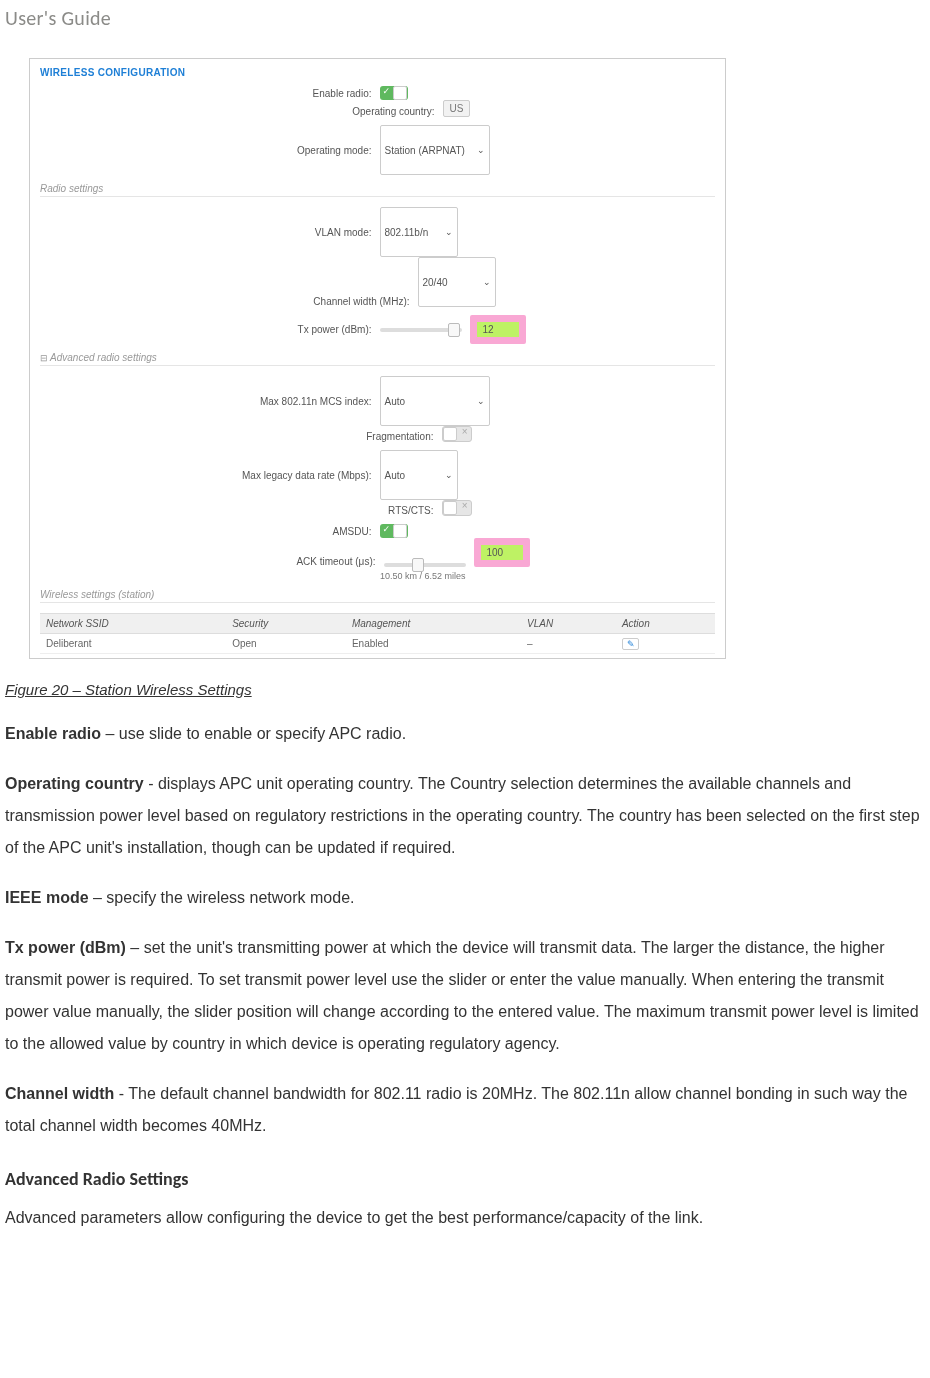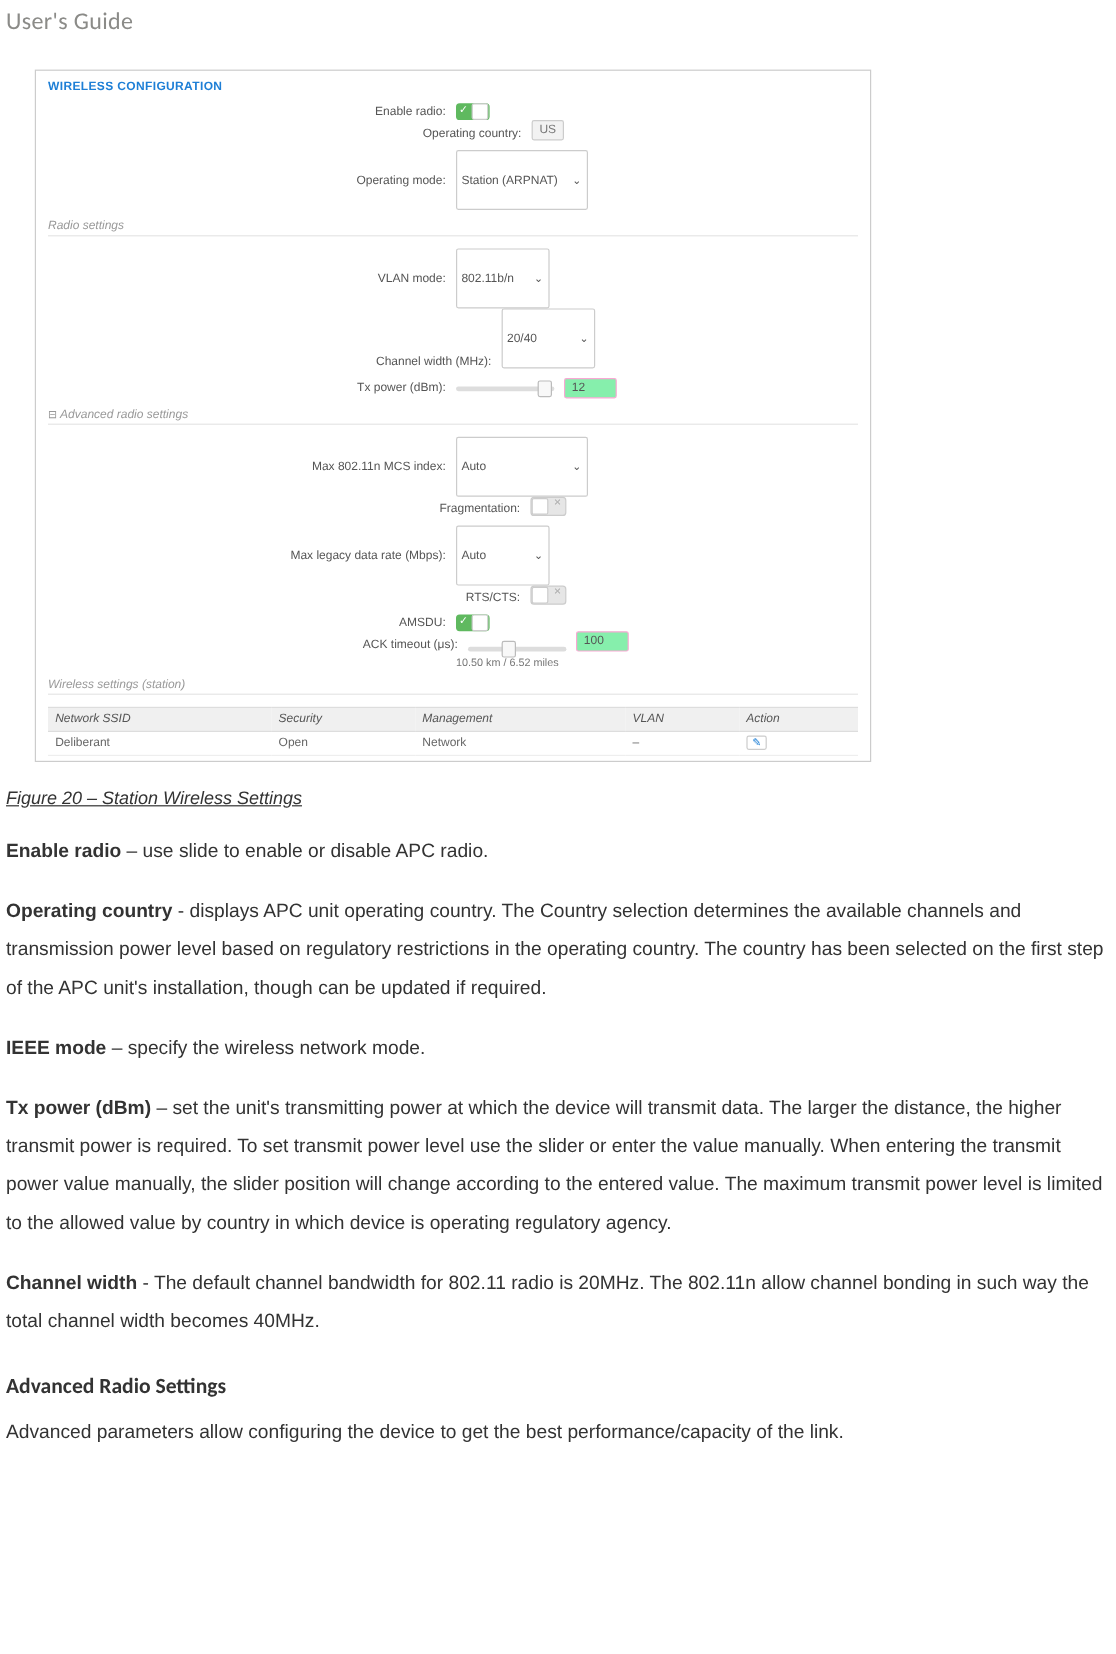--- a/index.html
+++ b/index.html
@@ -139,26 +139,26 @@
   .slider .handle {
     width: 10px;
     height: 12px;
     background: #f8f8f8;
     border: 1px solid #bbb;
     border-radius: 2px;
     position: absolute;
     top: -5px;
   }
   .input-box {
-    border: 1px solid #f9a8d4;
+    border: 7px solid #f9a8d4;
     border-radius: 2px;
     padding: 2px 6px;
     width: 30px;
     font-size: 10px;
-    background: #86efac;
+    background: #bef264;
   }
   .subsection {
     color: #999;
     font-style: italic;
     font-size: 10px;
     margin: 6px 0 10px 0;
     border-bottom: 1px solid #e5e5e5;
     padding-bottom: 2px;
   }
   .subsection.collapse::before {
@@ -351,32 +351,32 @@
           <th>Security</th>
           <th>Management</th>
           <th>VLAN</th>
           <th>Action</th>
         </tr>
       </thead>
       <tbody>
         <tr>
           <td>Deliberant</td>
           <td>Open</td>
-          <td>Network</td>
+          <td>Enabled</td>
           <td>–</td>
           <td><span class="edit-icon">✎</span></td>
         </tr>
       </tbody>
     </table>
   </div>
 
   <div class="caption">Figure 20 – Station Wireless Settings</div>
 
   <p class="body-text">
-    <span class="bold">Enable radio</span><span> – use slide to enable or disable APC radio.</span>
+    <span class="bold">Enable radio</span><span> – use slide to enable or specify APC radio.</span>
   </p>
 
   <p class="body-text">
     <span class="bold">Operating country</span><span> - displays APC unit operating country. The Country selection determines the available channels and transmission power level based on regulatory restrictions in the operating country. The country has been selected on the first step of the APC unit's installation, though can be updated if required.</span>
   </p>
 
   <p class="body-text">
     <span class="bold">IEEE mode</span><span> – specify the wireless network mode.</span>
   </p>
 

